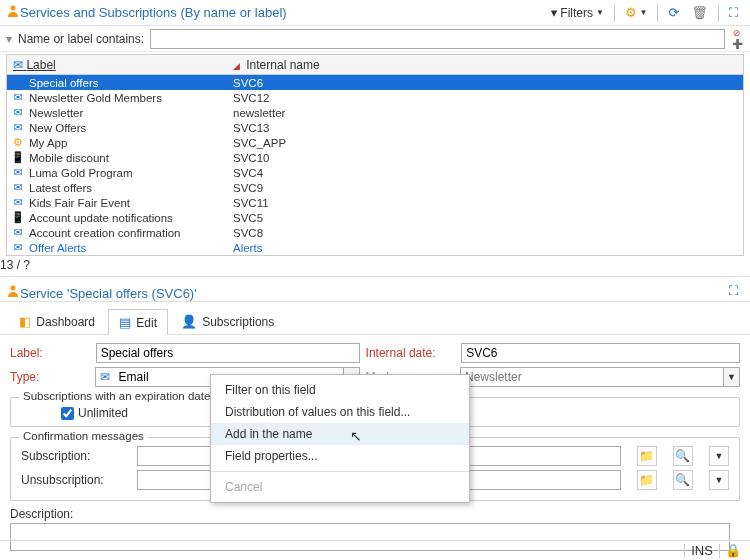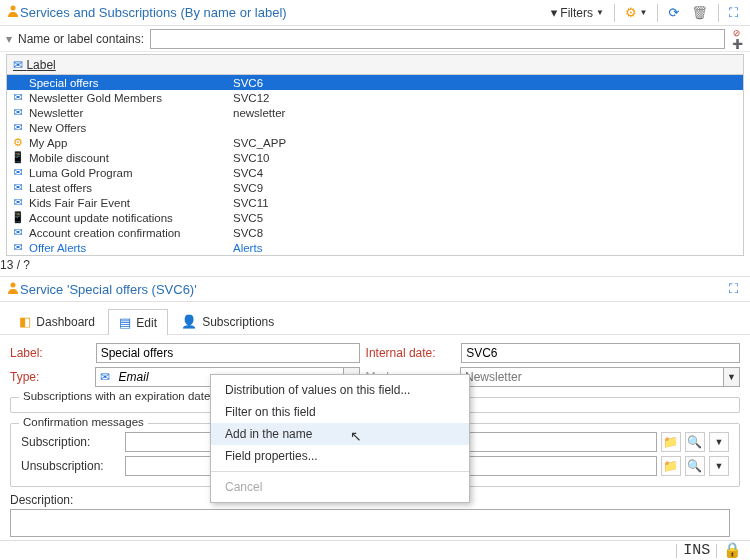--- a/index.html
+++ b/index.html
@@ -27,21 +27,21 @@
 .row .cell-label { width: 220px; display: flex; align-items: center; padding-left: 4px; gap: 4px; }
 .row .cell-internal { flex: 1; padding-left: 6px; }
 .blue-link { color: #1a6fd6; }
 .env-icon { width: 14px; text-align:center; font-size:11px; }
 .env-mail { color:#1a6fd6; }
 .env-gear { color:#f39c12; }
 .env-mobile { color:#f39c12; }
 
 .grid-footer { padding: 2px 8px 4px 0; font-size: 12px; }
 
-.detail-header { display: flex; align-items: center; height: 26px; padding: 0 6px; border-top: 1px solid #e0e0e0; border-bottom: 1px solid #e0e0e0; }
+.detail-header { display: flex; align-items: flex-end; height: 26px; padding: 0 6px; border-top: 1px solid #e0e0e0; border-bottom: 1px solid #e0e0e0; }
 .detail-title { color: #2a6fb5; font-size: 13px; }
 
 .tabs { display: flex; gap: 2px; padding: 6px 8px 0 8px; border-bottom: 1px solid #e0e0e0; }
 .tab { display: flex; align-items: center; gap: 5px; padding: 5px 10px; cursor: pointer; border: 1px solid transparent; border-bottom: none; }
 .tab.active { border-color: #ccc; background: #fff; position: relative; top: 1px; }
 .tab-icon { font-size: 13px; }
 
 .form { padding: 8px 10px; position: relative; }
 .form-row { display: flex; align-items: center; margin-bottom: 4px; gap: 6px; }
 .form-label { width: 80px; color: #c0392b; }
@@ -50,36 +50,36 @@
 .w1 { width: 265px; }
 .w2 { width: 280px; }
 .combo { display:flex; align-items:center; }
 .combo .caret { border:1px solid #aaa; border-left:none; width:16px; height:20px; display:flex; align-items:center; justify-content:center; font-size:9px; background:#f4f4f4; cursor:pointer; }
 
 .groupbox { border: 1px solid #ccc; border-radius: 2px; margin: 10px 0 6px 0; padding: 8px 10px 6px 10px; position: relative; }
 .groupbox-title { position: absolute; top: -8px; left: 8px; background: #fff; padding: 0 4px; font-size: 11.5px; }
 .checkbox-row { display:flex; align-items:center; gap:4px; margin-left: 40px; }
 .checkbox-row input { accent-color: #1a6fd6; }
 
-.msg-row { display:flex; align-items:center; gap:4px; margin-bottom:4px; }
+.msg-row { display:flex; align-items:center; gap:16px; margin-bottom:4px; }
 .msg-row .lbl { width: 100px; }
 .msg-row input { flex:1; border:1px solid #aaa; height:20px; padding:0 4px; font-size:12px; }
 .msg-row .ico-btn { width:20px; height:20px; border:1px solid #ccc; display:flex; align-items:center; justify-content:center; cursor:pointer; background:#fdfdfd; }
 
 .desc-label { margin-top:4px; }
 .desc-box { border:1px solid #aaa; height: 28px; margin-top:2px; width: 720px; }
 
 .context-menu { position:absolute; left: 210px; top: 374px; width: 260px; background:#fff; border:1px solid #bbb; box-shadow: 2px 2px 6px rgba(0,0,0,0.25); padding: 4px 0; z-index: 50; }
 .context-menu .item { padding: 4px 14px; display:flex; justify-content:space-between; cursor:pointer; }
 .context-menu .item.highlight { background:#e8f0fa; }
 .context-menu .item.disabled { color:#aaa; cursor:default; }
 .context-menu .divider { height:1px; background:#ddd; margin:4px 0; }
 .context-cursor { position:absolute; left: 350px; top: 428px; z-index:60; font-size:14px; }
 
-.statusbar { position:absolute; bottom:0; left:0; right:0; height:20px; border-top:1px solid #ddd; display:flex; align-items:center; justify-content:flex-end; gap:6px; padding:0 8px; font-size:15px;font-family:Liberation Mono, monospace; }
+.statusbar { position:absolute; bottom:0; left:0; right:0; height:20px; border-top:1px solid #ddd; display:flex; align-items:center; justify-content:flex-end; gap:6px; padding:0 8px; font-size:13px; }
 .status-sep { width:1px; height:14px; background:#ccc; }
 .lock-icon { color:#f39c12; }
 </style>
 </head>
 <body>
 
 <div class="header">
   <span class="person-icon">
     <svg width="14" height="14" viewBox="0 0 14 14">
         <circle cx="7" cy="4" r="2.5" fill="#f39c12"></circle>
@@ -120,20 +120,24 @@
     <span style="color:#2e9c3e;">➕</span>
   </span>
 </div>
 
 <div class="grid">
   <div class="grid-header">
     <div class="col-label">
       <span class="env-mail">✉</span>
       <span>Label</span>
     </div>
+    <div class="col-internal">
+      <span class="sort-arrow">◢</span>
+      <span>Internal name</span>
+    </div>
   </div>
   <div class="grid-body" id="grid-body">
       <div class="row selected">
         <div class="cell-label">
           <span class="env-icon env-mail">✉</span>
           <span class="">Special offers</span>
         </div>
         <div class="cell-internal ">SVC6</div>
       </div>
       <div class="row">
@@ -148,20 +152,21 @@
           <span class="env-icon env-mail">✉</span>
           <span class="">Newsletter</span>
         </div>
         <div class="cell-internal ">newsletter</div>
       </div>
       <div class="row">
         <div class="cell-label">
           <span class="env-icon env-mail">✉</span>
           <span class="">New Offers</span>
         </div>
+        <div class="cell-internal ">SVC13</div>
       </div>
       <div class="row">
         <div class="cell-label">
           <span class="env-icon env-gear">⚙</span>
           <span class="">My App</span>
         </div>
         <div class="cell-internal ">SVC_APP</div>
       </div>
       <div class="row">
         <div class="cell-label">
@@ -251,32 +256,36 @@
   <div class="form-row">
     <span class="form-label">Label:</span>
     <input class="form-input w1" value="Special offers" style="">
     <span class="form-label2">Internal date:</span>
     <input class="form-input w2" value="SVC6" style="">
   </div>
   <div class="form-row">
     <span class="form-label">Type:</span>
     <div class="combo">
       <span style="border:1px solid #aaa;border-right:none;height:20px;width:20px;display:flex;align-items:center;justify-content:center;color:#1a6fd6;">✉</span>
-      <input class="form-input" style="width: 229px; border-left: none; font-style: italic;" value="Email">
+      <input class="form-input" style="width: 229px; border-left: none;" value="Email">
       <span class="caret">▼</span>
     </div>
     <span class="form-label2" style="color:#999;">Mode:</span>
     <div class="combo">
       <input class="form-input" style="width: 264px; color: rgb(119, 119, 119);" value="Newsletter">
       <span class="caret">▼</span>
     </div>
   </div>
 
   <div class="groupbox">
     <span class="groupbox-title">Subscriptions with an expiration date</span>
+    <div class="checkbox-row">
+      <input type="checkbox" checked="" style="">
+      <span>Unlimited</span>
+    </div>
   </div>
 
   <div class="groupbox">
     <span class="groupbox-title">Confirmation messages</span>
     <div class="msg-row">
       <span class="lbl">Subscription:</span>
       <input style="">
       <span class="ico-btn">
           <span style="color:#f39c12;">📁</span>
         </span>
@@ -301,24 +310,24 @@
         </span>
     </div>
   </div>
 
   <div class="desc-label">Description:</div>
   <div class="desc-box"></div>
 </div>
 
 <div class="context-menu">
   <div class="item">
+      <span>Filter on this field</span>
+    </div>
+  <div class="item">
       <span>Distribution of values on this field...</span>
-    </div>
-  <div class="item">
-      <span>Filter on this field</span>
     </div>
   <div class="item highlight">
       <span>Add in the name</span>
     </div>
   <div class="item">
       <span>Field properties...</span>
     </div>
   <div class="divider"></div>
   <div class="item disabled">
       <span>Cancel</span>

